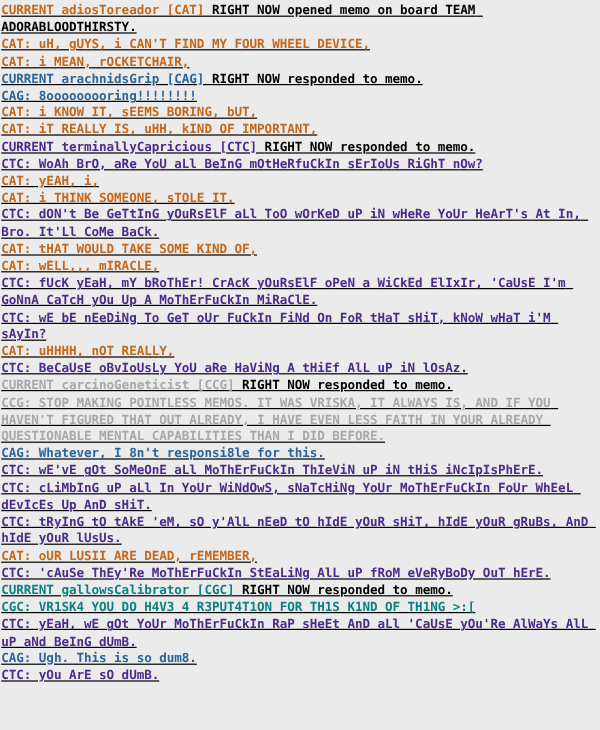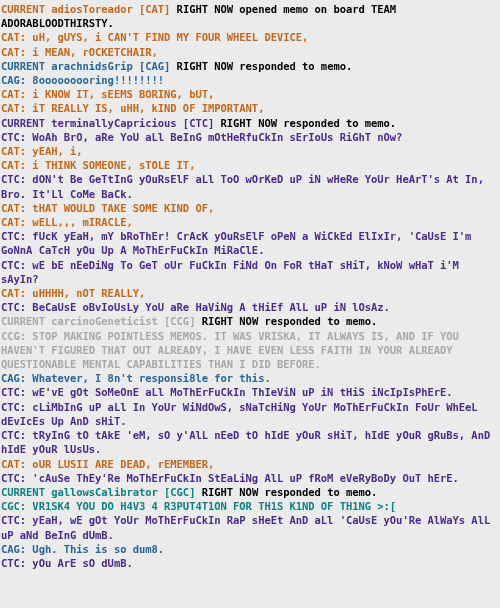--- a/index.html
+++ b/index.html
@@ -16,20 +16,21 @@
   }
   #log {
     padding: 2px 0 0 1px;
     font-size: 10.5px;
     line-height: 14.2px;
     font-weight: bold;
     letter-spacing: -0.05px;
     white-space: pre-wrap;
     word-break: normal;
     overflow-wrap: break-word;
+    text-decoration: underline;
   }
   .line {
     display: block;
     margin: 0;
     padding: 0;
     text-indent: 0;
   }
   .sys-black {
     color: #000000;
   }

